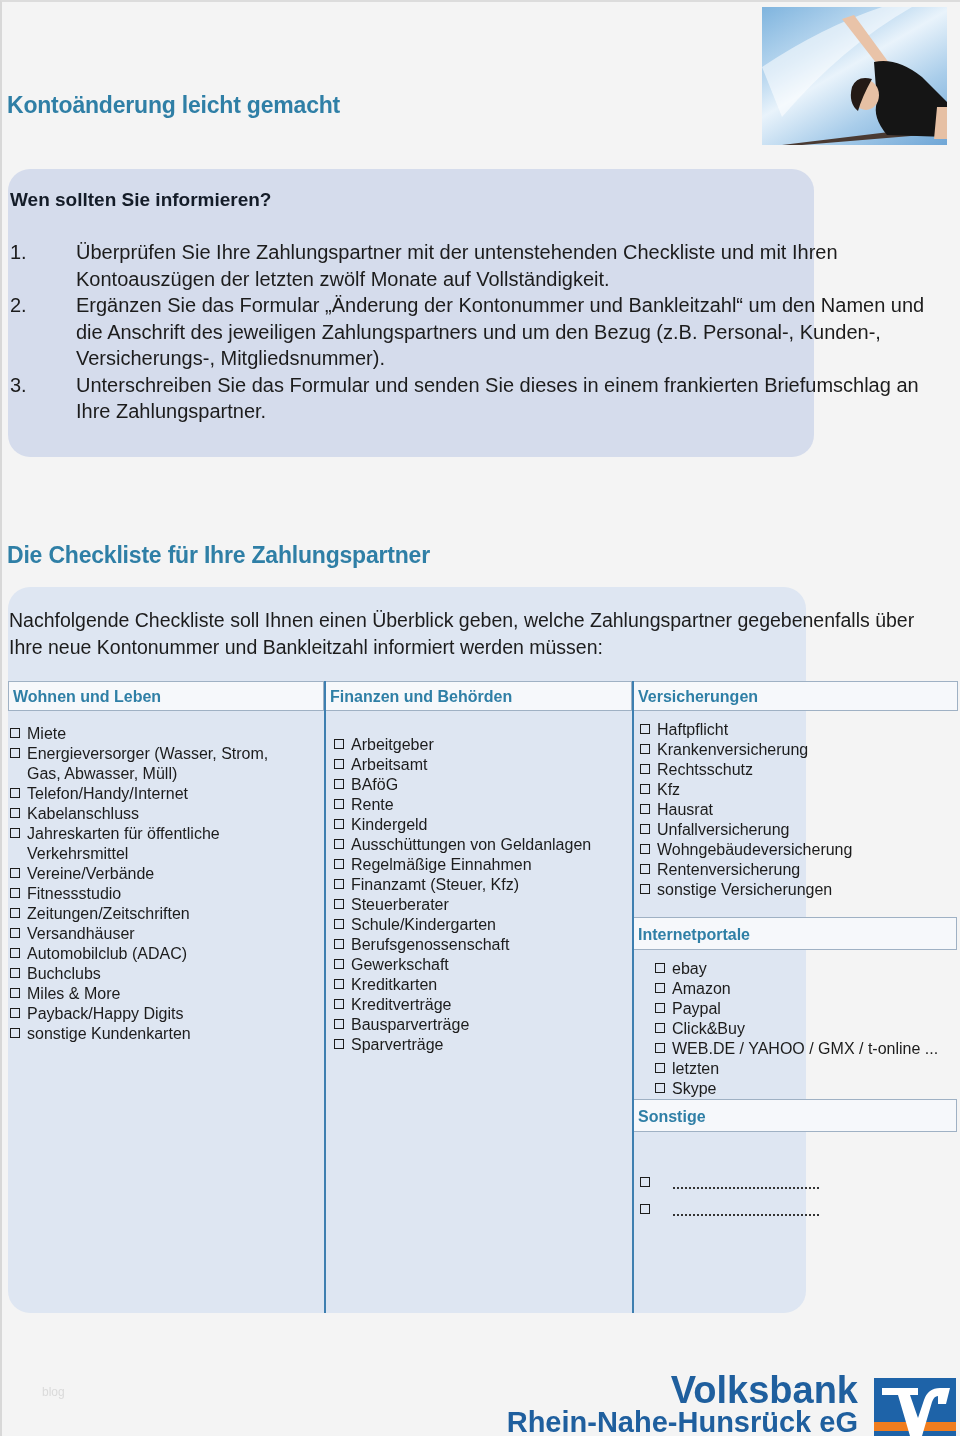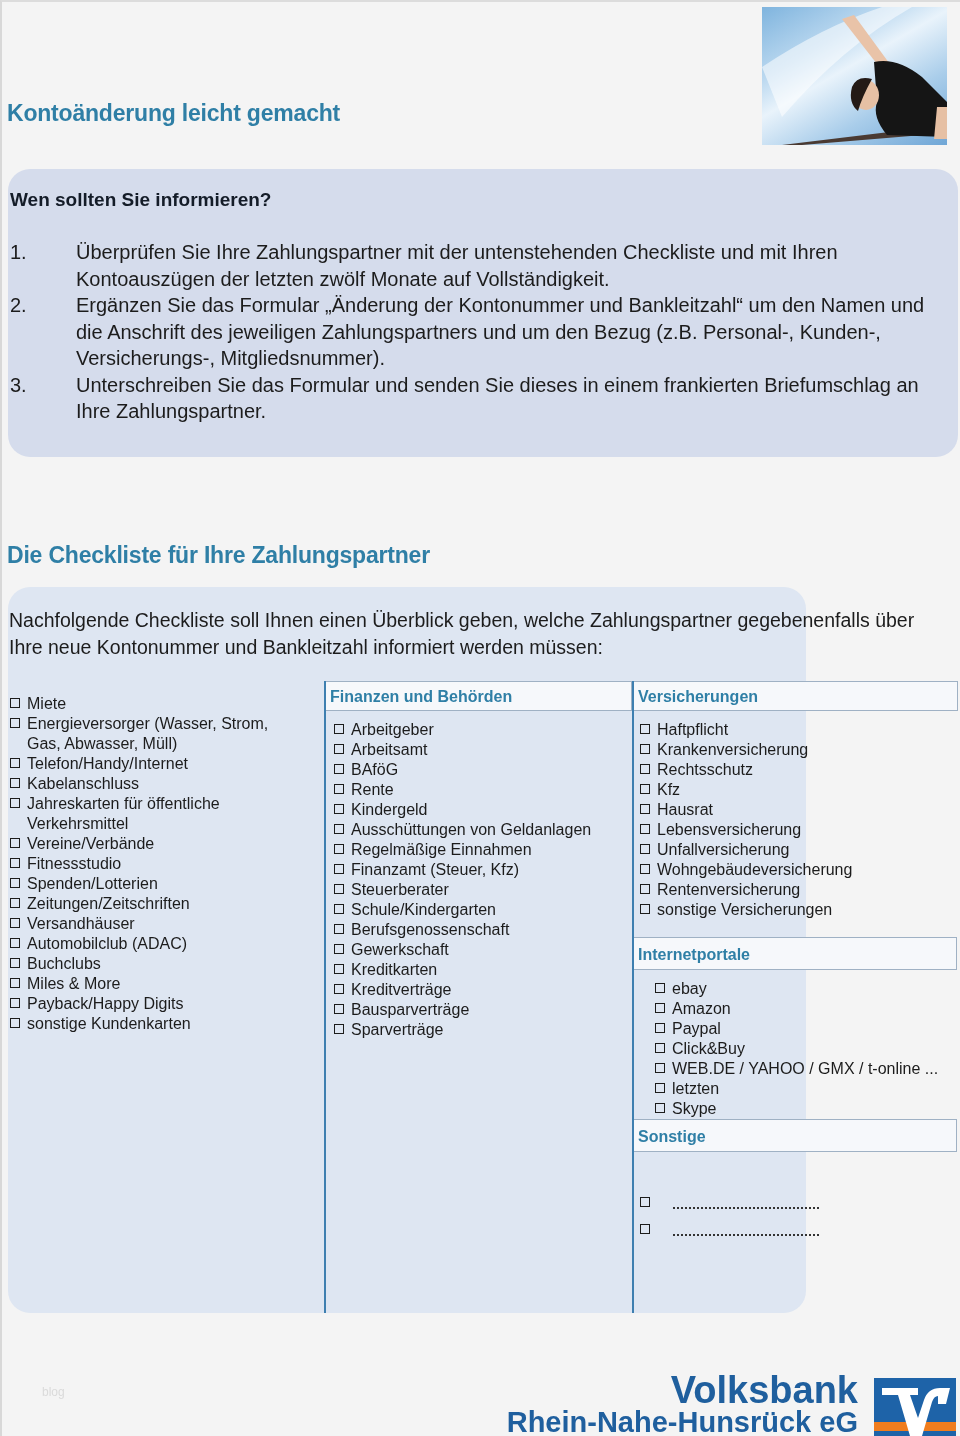--- a/index.html
+++ b/index.html
@@ -10,21 +10,21 @@
   }
   .abs { position:absolute; }
   .title {
     color:#2f7fa6; font-weight:bold; font-size:23px; letter-spacing:-0.2px;
   }
   #photo {
     left:760px; top:5px; width:185px; height:138px; overflow:hidden;
     background:linear-gradient(150deg,#7fb4de 0%,#bcd9f0 30%,#e9f3fb 45%,#a9cdea 70%,#6fa6d6 100%);
   }
   #panel1 {
-    left:6px; top:167px; width:950px; height:288px;
+    left:6px; top:167px; width:806px; height:288px;
     background:#d5dcec; border-radius:22px;
   }
   #panel1 .q { position:absolute; left:2px; top:20px; font-size:19px; font-weight:bold; color:#141c28; }
   .steps { position:absolute; left:0; top:70px; width:945px; font-size:20px; line-height:26.5px; color:#1c1c1c; }
   .step { display:flex; }
   .step .n { width:66px; flex:none; padding-left:2px; }
   .step .t { flex:1; }
   #panel2 {
     left:6px; top:585px; width:798px; height:726px;
     background:#dee6f2; border-radius:22px;
@@ -56,21 +56,21 @@
     <path d="M0 60 Q60 20 120 0 L150 0 Q80 40 20 110 Z" fill="#ffffff" opacity="0.55"></path>
     <path d="M20 138 L185 118 L185 126 L40 138 Z" fill="#4a3a32"></path>
     <path d="M80 12 L92 8 L130 60 L122 66 Z" fill="#e9c3a8"></path>
     <path d="M112 55 Q135 50 160 70 L185 95 L185 130 L125 128 Q110 110 115 95 Z" fill="#151515"></path>
     <ellipse cx="104" cy="88" rx="13" ry="15" fill="#e6c0a4"></ellipse>
     <path d="M90 80 Q95 68 110 72 Q100 90 96 104 Q86 96 90 80 Z" fill="#241a16"></path>
     <path d="M175 100 L185 100 L185 132 L172 132 Z" fill="#e6c0a4"></path>
   </svg>
 </div>
 
-<div class="abs title" style="left:5px; top:98px;text-align:center;">Kontoänderung leicht gemacht</div>
+<div class="abs title" style="left:5px; top:90px;text-align:center;">Kontoänderung leicht gemacht</div>
 
 <div id="panel1" class="abs">
   <div class="q">Wen sollten Sie informieren?</div>
   <div class="steps">
     <div class="step">
       <span class="n">1.</span>
       <span class="t">Überprüfen Sie Ihre Zahlungspartner mit der untenstehenden Checkliste und mit Ihren Kontoauszügen der letzten zwölf Monate auf Vollständigkeit.</span>
     </div>
     <div class="step">
       <span class="n">2.</span>
@@ -82,20 +82,21 @@
     </div>
   </div>
 </div>
 
 <div class="abs title" style="left:5px; top:540px;">Die Checkliste für Ihre Zahlungspartner</div>
 
 <div id="panel2" class="abs">
   <div class="intro">Nachfolgende Checkliste soll Ihnen einen Überblick geben, welche Zahlungspartner gegebenenfalls über Ihre neue Kontonummer und Bankleitzahl informiert werden müssen:</div>
 
   <div class="col" style="left:0; width:316px;">
+    <div class="colhead">Wohnen und Leben</div>
     <ul class="chk" id="list-0" style="margin-top:13px;">
         <li>
           <span class="box"></span>
           <span><span>Miete</span></span>
         </li>
         <li>
           <span class="box"></span>
           <span><span>Energieversorger (Wasser, Strom,</span><div>Gas, Abwasser, Müll)</div></span>
         </li>
         <li>
@@ -110,24 +111,20 @@
           <span class="box"></span>
           <span><span>Jahreskarten für öffentliche</span><div>Verkehrsmittel</div></span>
         </li>
         <li>
           <span class="box"></span>
           <span><span>Vereine/Verbände</span></span>
         </li>
         <li>
           <span class="box"></span>
           <span><span>Fitnessstudio</span></span>
-        </li>
-        <li>
-          <span class="box"></span>
-          <span><span>Spenden/Lotterien</span></span>
         </li>
         <li>
           <span class="box"></span>
           <span><span>Zeitungen/Zeitschriften</span></span>
         </li>
         <li>
           <span class="box"></span>
           <span><span>Versandhäuser</span></span>
         </li>
         <li>
@@ -149,21 +146,21 @@
         <li>
           <span class="box"></span>
           <span><span>sonstige Kundenkarten</span></span>
         </li>
       </ul>
   </div>
   <div class="vline" style="left:316px;"></div>
 
   <div class="col" style="left:318px; width:306px;">
     <div class="colhead" style="border-left:none;">Finanzen und Behörden</div>
-    <ul class="chk" id="list-1" style="margin-top:9px; padding-left:6px;">
+    <ul class="chk" id="list-1" style="margin-top:24px; padding-left:6px;">
         <li>
           <span class="box"></span>
           <span><span>Arbeitgeber</span></span>
         </li>
         <li>
           <span class="box"></span>
           <span><span>Arbeitsamt</span></span>
         </li>
         <li>
           <span class="box"></span>
@@ -240,24 +237,20 @@
           <span class="box"></span>
           <span><span>Rechtsschutz</span></span>
         </li>
         <li>
           <span class="box"></span>
           <span><span>Kfz</span></span>
         </li>
         <li>
           <span class="box"></span>
           <span><span>Hausrat</span></span>
-        </li>
-        <li>
-          <span class="box"></span>
-          <span><span>Lebensversicherung</span></span>
         </li>
         <li>
           <span class="box"></span>
           <span><span>Unfallversicherung</span></span>
         </li>
         <li>
           <span class="box"></span>
           <span><span>Wohngebäudeversicherung</span></span>
         </li>
         <li>

